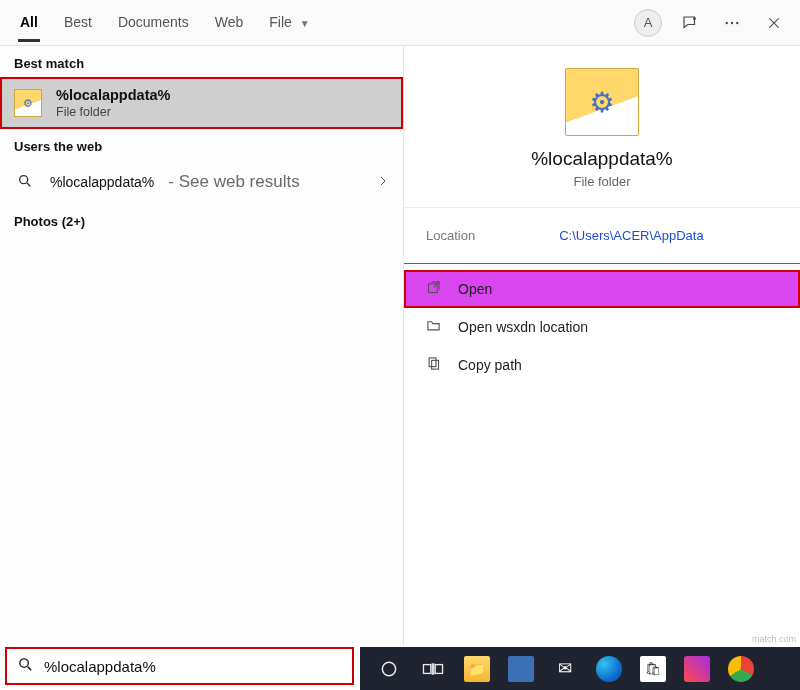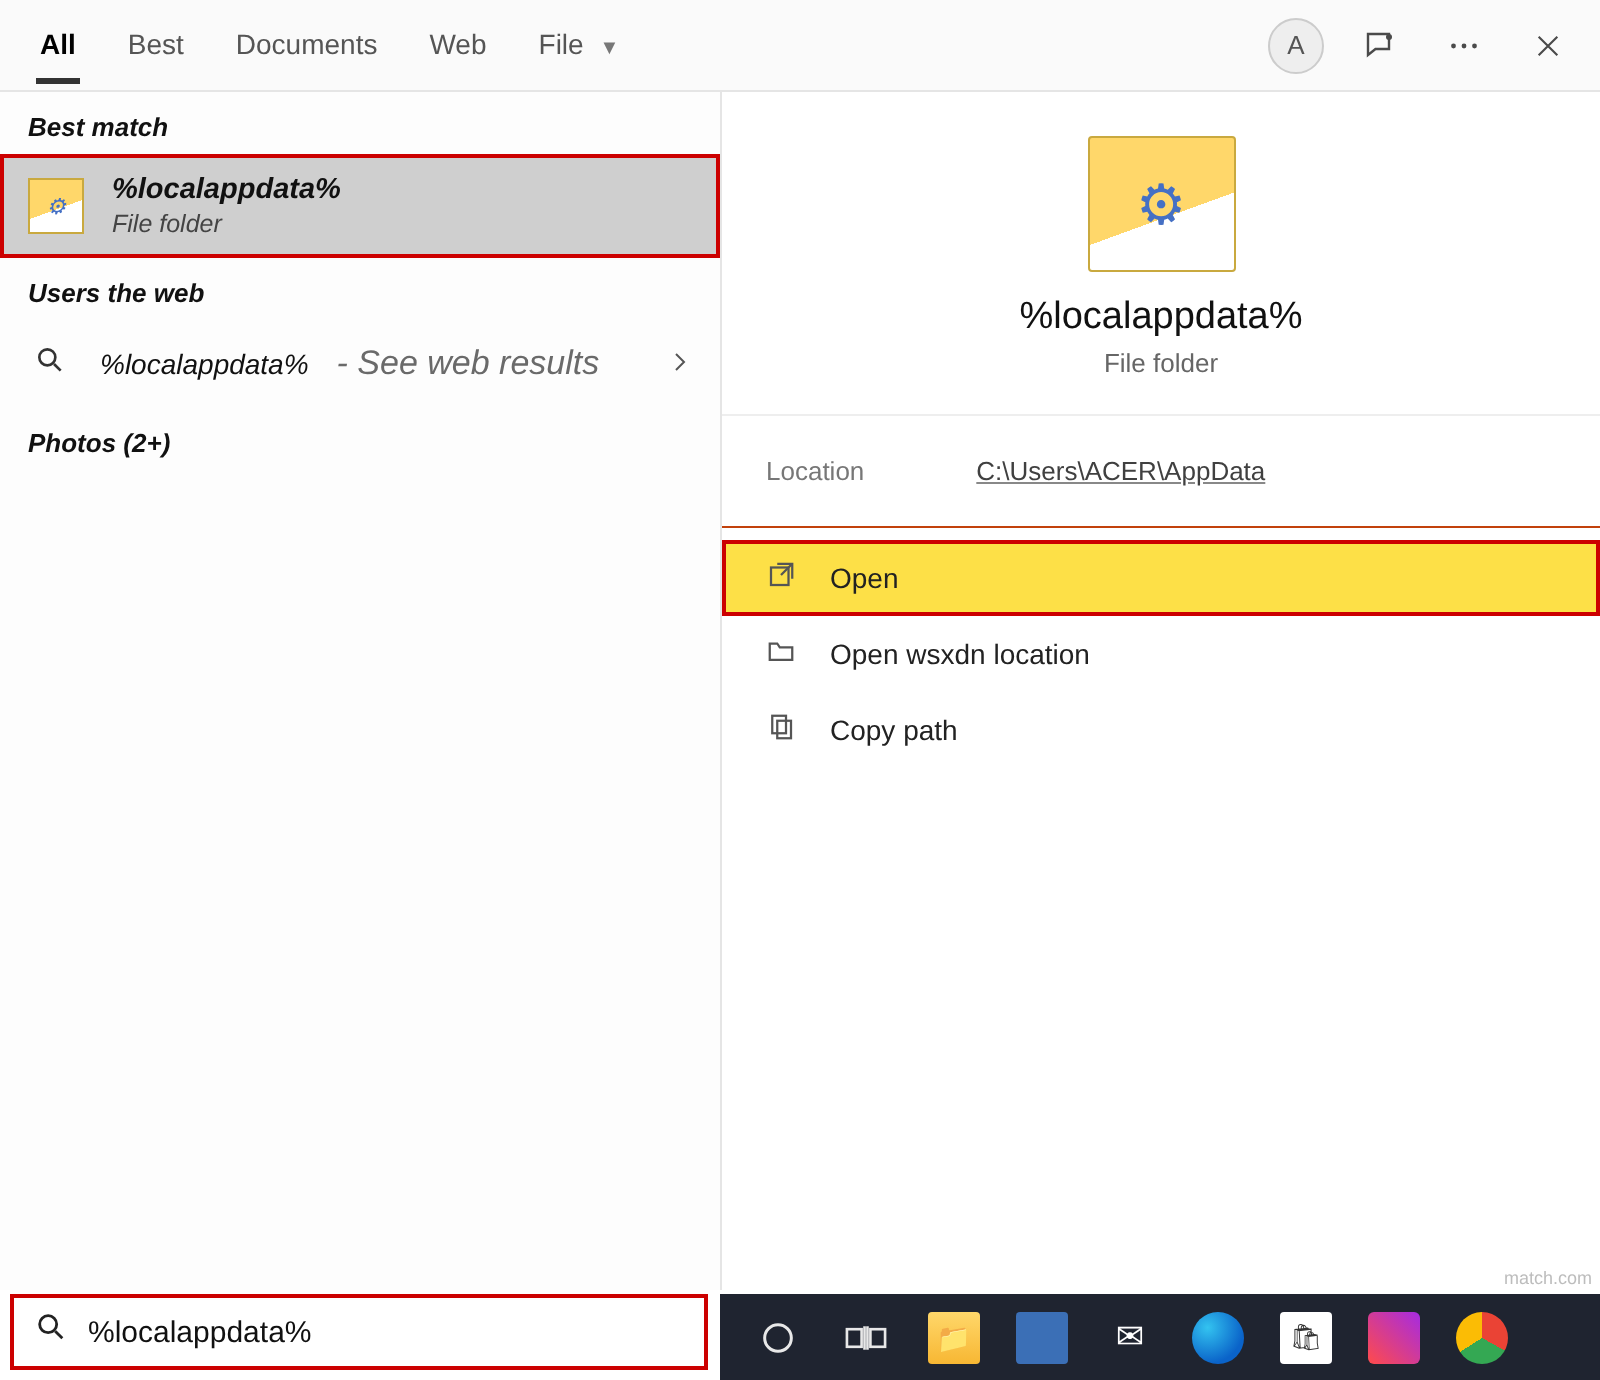--- a/index.html
+++ b/index.html
@@ -46,24 +46,24 @@
     width: 28px; height: 28px; border-radius: 50%;
     background: #eee; border: 1px solid #ccc;
     display: flex; align-items: center; justify-content: center;
     font-size: 13px; color: #555;
   }
   .hdr-ico { width: 28px; height: 28px; display: flex; align-items: center; justify-content: center; color:#4a4a4a; cursor:pointer; }
 
   
   .panes { display: flex; height: 599px; }
   .left {
-    width: 361px;
+    width: 404px;
     border-right: 1px solid #e5e5e5;
     background: #fdfdfd;
-    display: flex; flex-direction: column; font-style: italic;
+    display: flex; flex-direction: column;
   }
   .right { flex: 1; background: #fff; }
 
   .section-title {
     padding: 10px 14px 6px 14px;
     font-size: 13px;
     font-weight: 600;
     color: #111;
   }
 
@@ -114,30 +114,30 @@
   .card .sub   { font-size: 13px; color:#666; margin-top: 4px; }
 
   .meta {
     padding: 20px 22px;
     font-size: 13px;
     color: #666;
     border-bottom: 1px solid #c2410c;
     display:flex; gap: 56px;
   }
   .meta .k { color:#777; }
-  .meta .v { color:#404040; text-decoration: underline; text-decoration-color:#888; cursor:pointer;}
+  .meta .v { color:#1d4ed8; text-decoration-color:#888; cursor:pointer;margin-left:28px;}
 
   .actions { padding: 6px 0; }
   .action {
     display:flex; align-items:center; gap:16px;
     padding: 10px 22px;
     font-size: 14px; color:#222;
     cursor:pointer;
   }
-  .action.selected { background:#fde047; outline:2px solid #cc0000; outline-offset:-2px; }
+  .action.selected { background:#d946ef; outline:2px solid #cc0000; outline-offset:-2px; }
   .action .aicon { width:16px; color:#555; }
 
   
   .searchbar {
     position:absolute; left:5px; bottom:5px;
     width:349px; height:38px;
     border:2px solid #222;
     outline:2px solid #cc0000; outline-offset:-2px;
     display:flex; align-items:center; gap:10px;
     padding: 0 10px;

